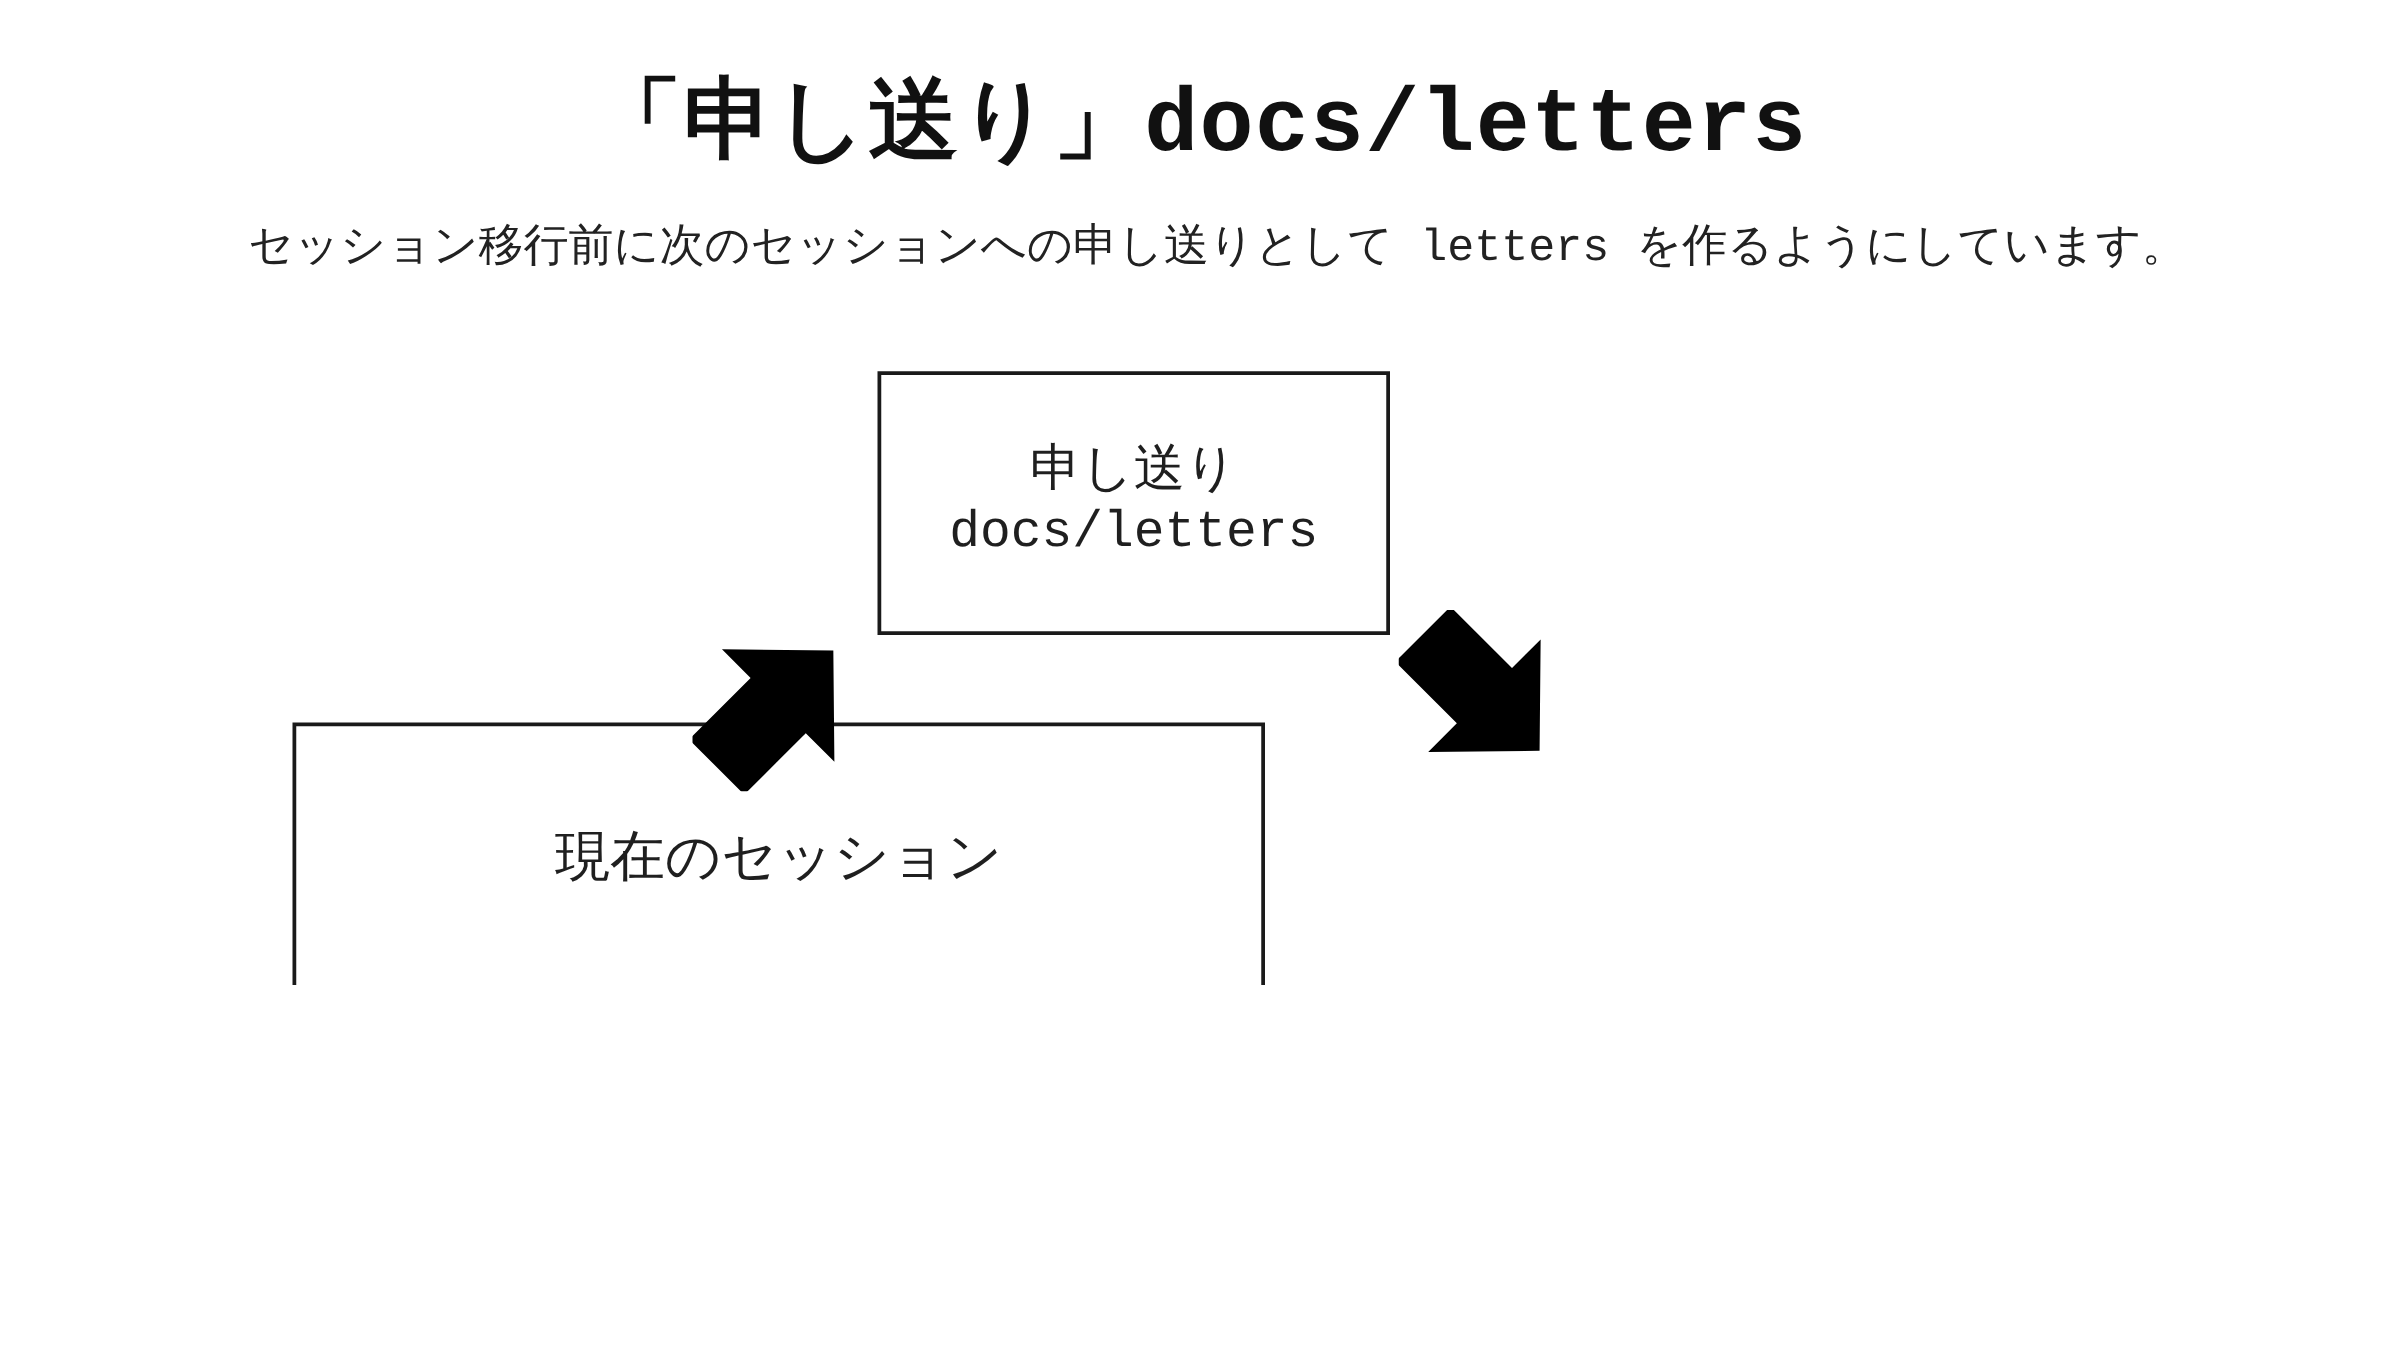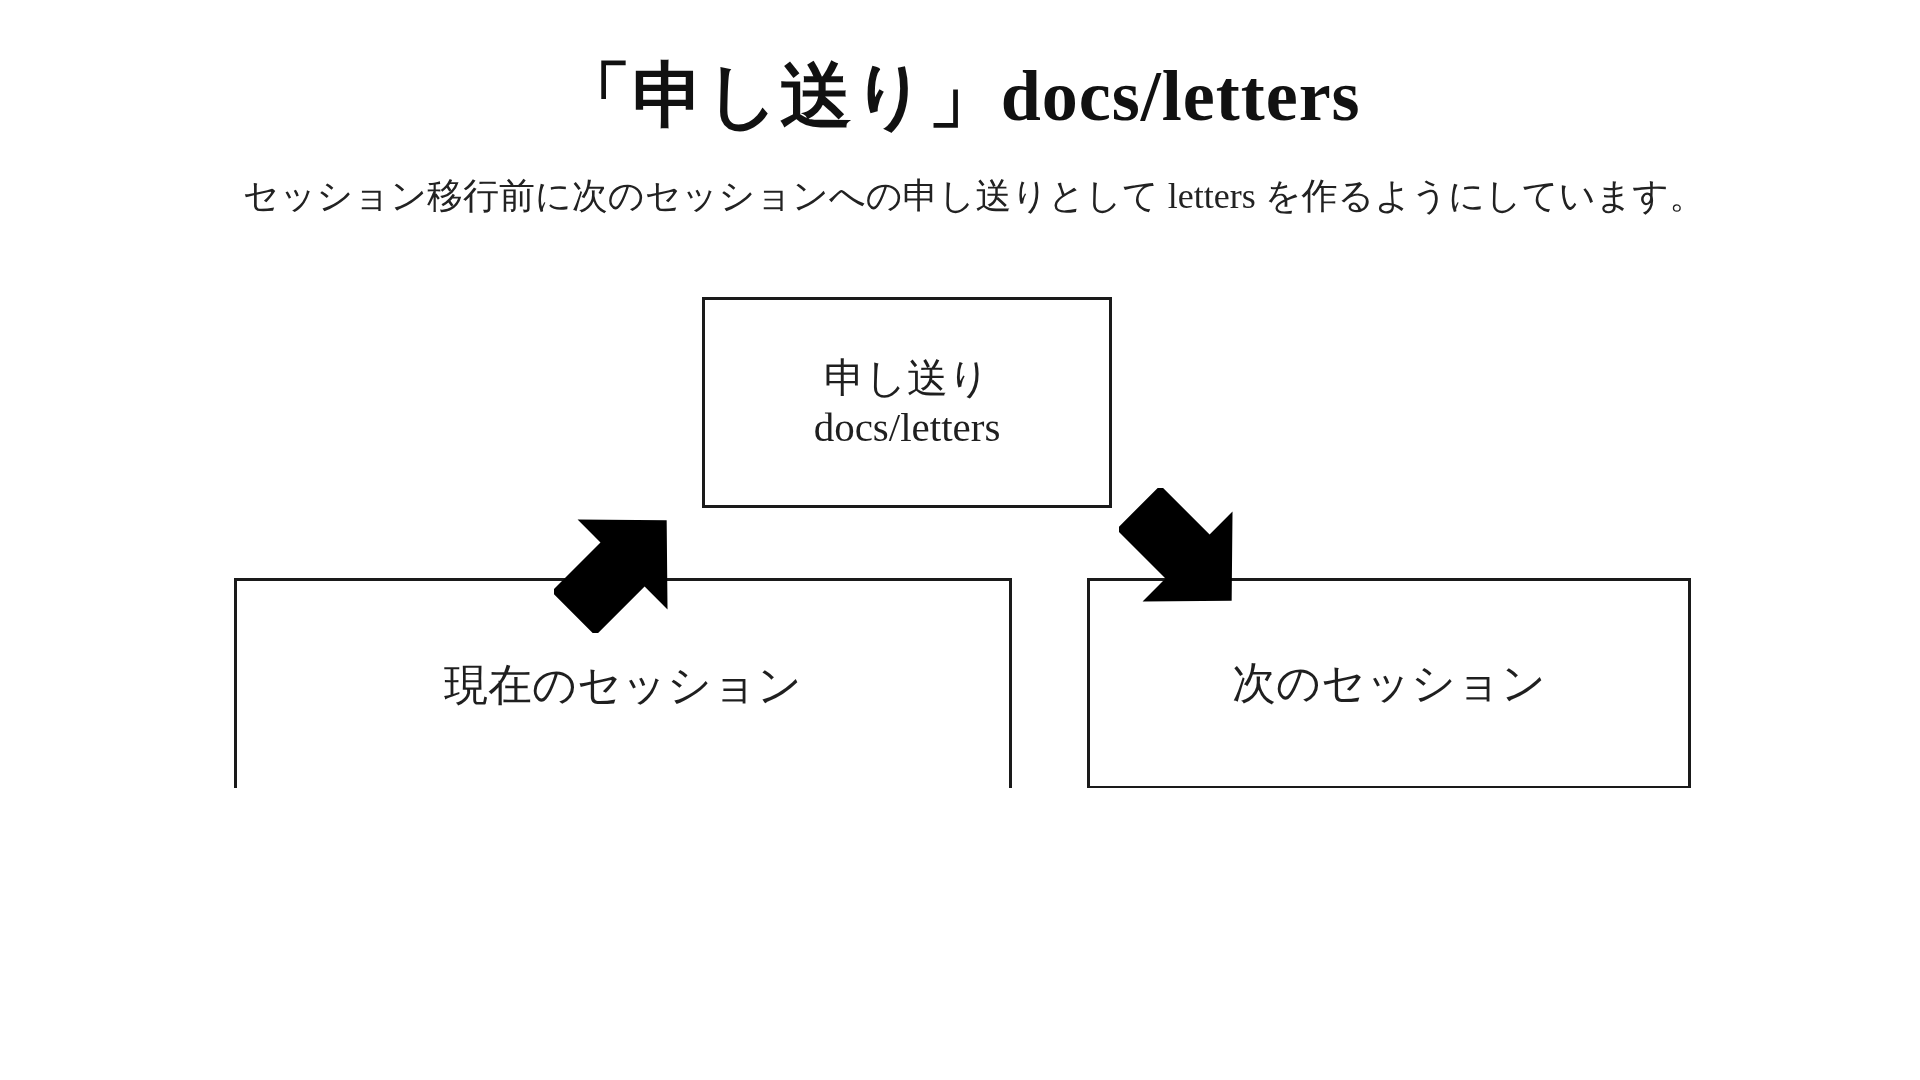--- a/index.html
+++ b/index.html
@@ -5,21 +5,21 @@
   html, body {
     margin: 0;
     padding: 0;
     background: #ffffff;
   }
   .slide {
     position: relative;
     width: 1920px;
     height: 788px;
     background: #ffffff;
-    font-family: Liberation Serif, serif;
+    font-family: Liberation Mono, monospace;
     color: #1a1a1a;
     overflow: hidden;
   }
   .slide-title {
     position: absolute;
     top: 48px;
     left: 0;
     width: 100%;
     text-align: center;
     font-size: 72px;
@@ -118,23 +118,20 @@
 
   <div class="node node-left" style="border-color: rgb(26, 26, 26); background: rgb(255, 255, 255);">
     <div class="node-label">現在のセッション</div>
   </div>
 
   <div class="node node-top" style="border-color: rgb(26, 26, 26); background: rgb(255, 255, 255);">
     <div class="node-line">申し送り</div>
     <div class="node-line">docs/letters</div>
   </div>
 
-  <div class="node node-right" style="border-color: rgb(26, 26, 26); background: rgb(255, 255, 255);">
-    <div class="node-label">次のセッション</div>
-  </div>
 
   <svg class="arrow arrow-up-right" viewBox="0 0 110 110" aria-hidden="true">
     <polygon points="0,29 58,29 58,2 110,55 58,108 58,81 0,81" transform="rotate(-45 55 55)" fill="#000000"></polygon>
   </svg>
 
   <svg class="arrow arrow-down-right" viewBox="0 0 110 110" aria-hidden="true">
     <polygon points="0,29 58,29 58,2 110,55 58,108 58,81 0,81" transform="rotate(45 55 55)" fill="#000000"></polygon>
   </svg>
 
 

